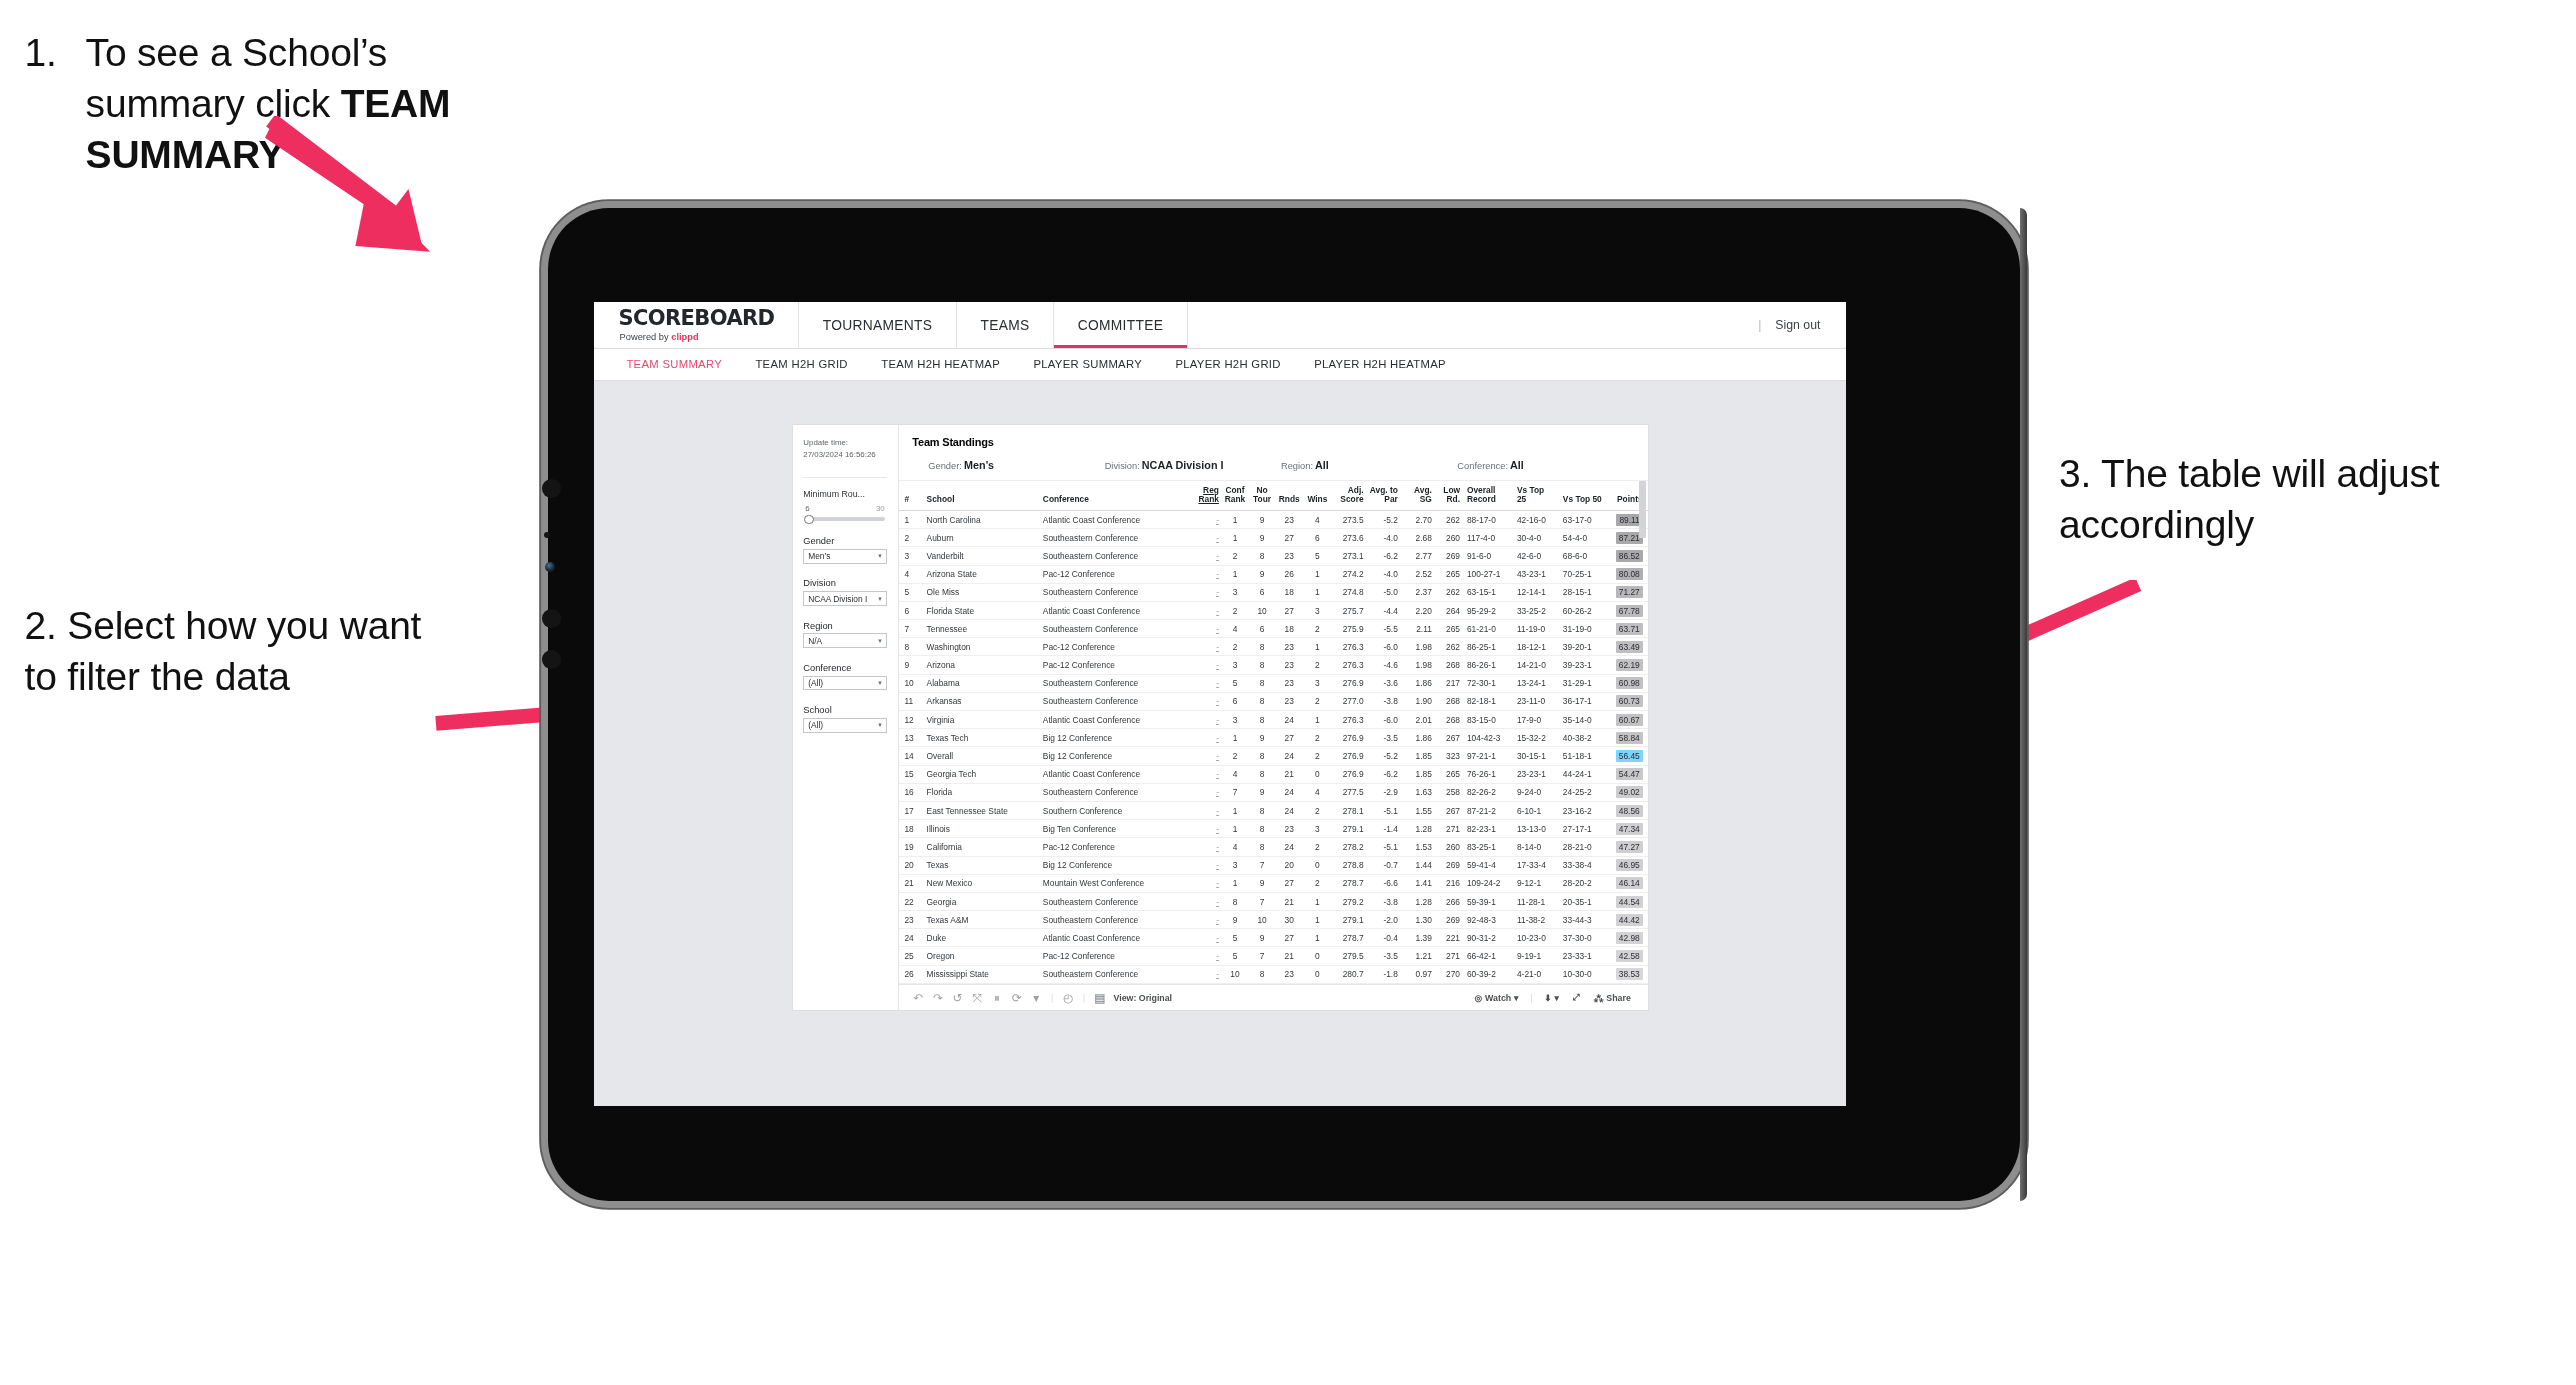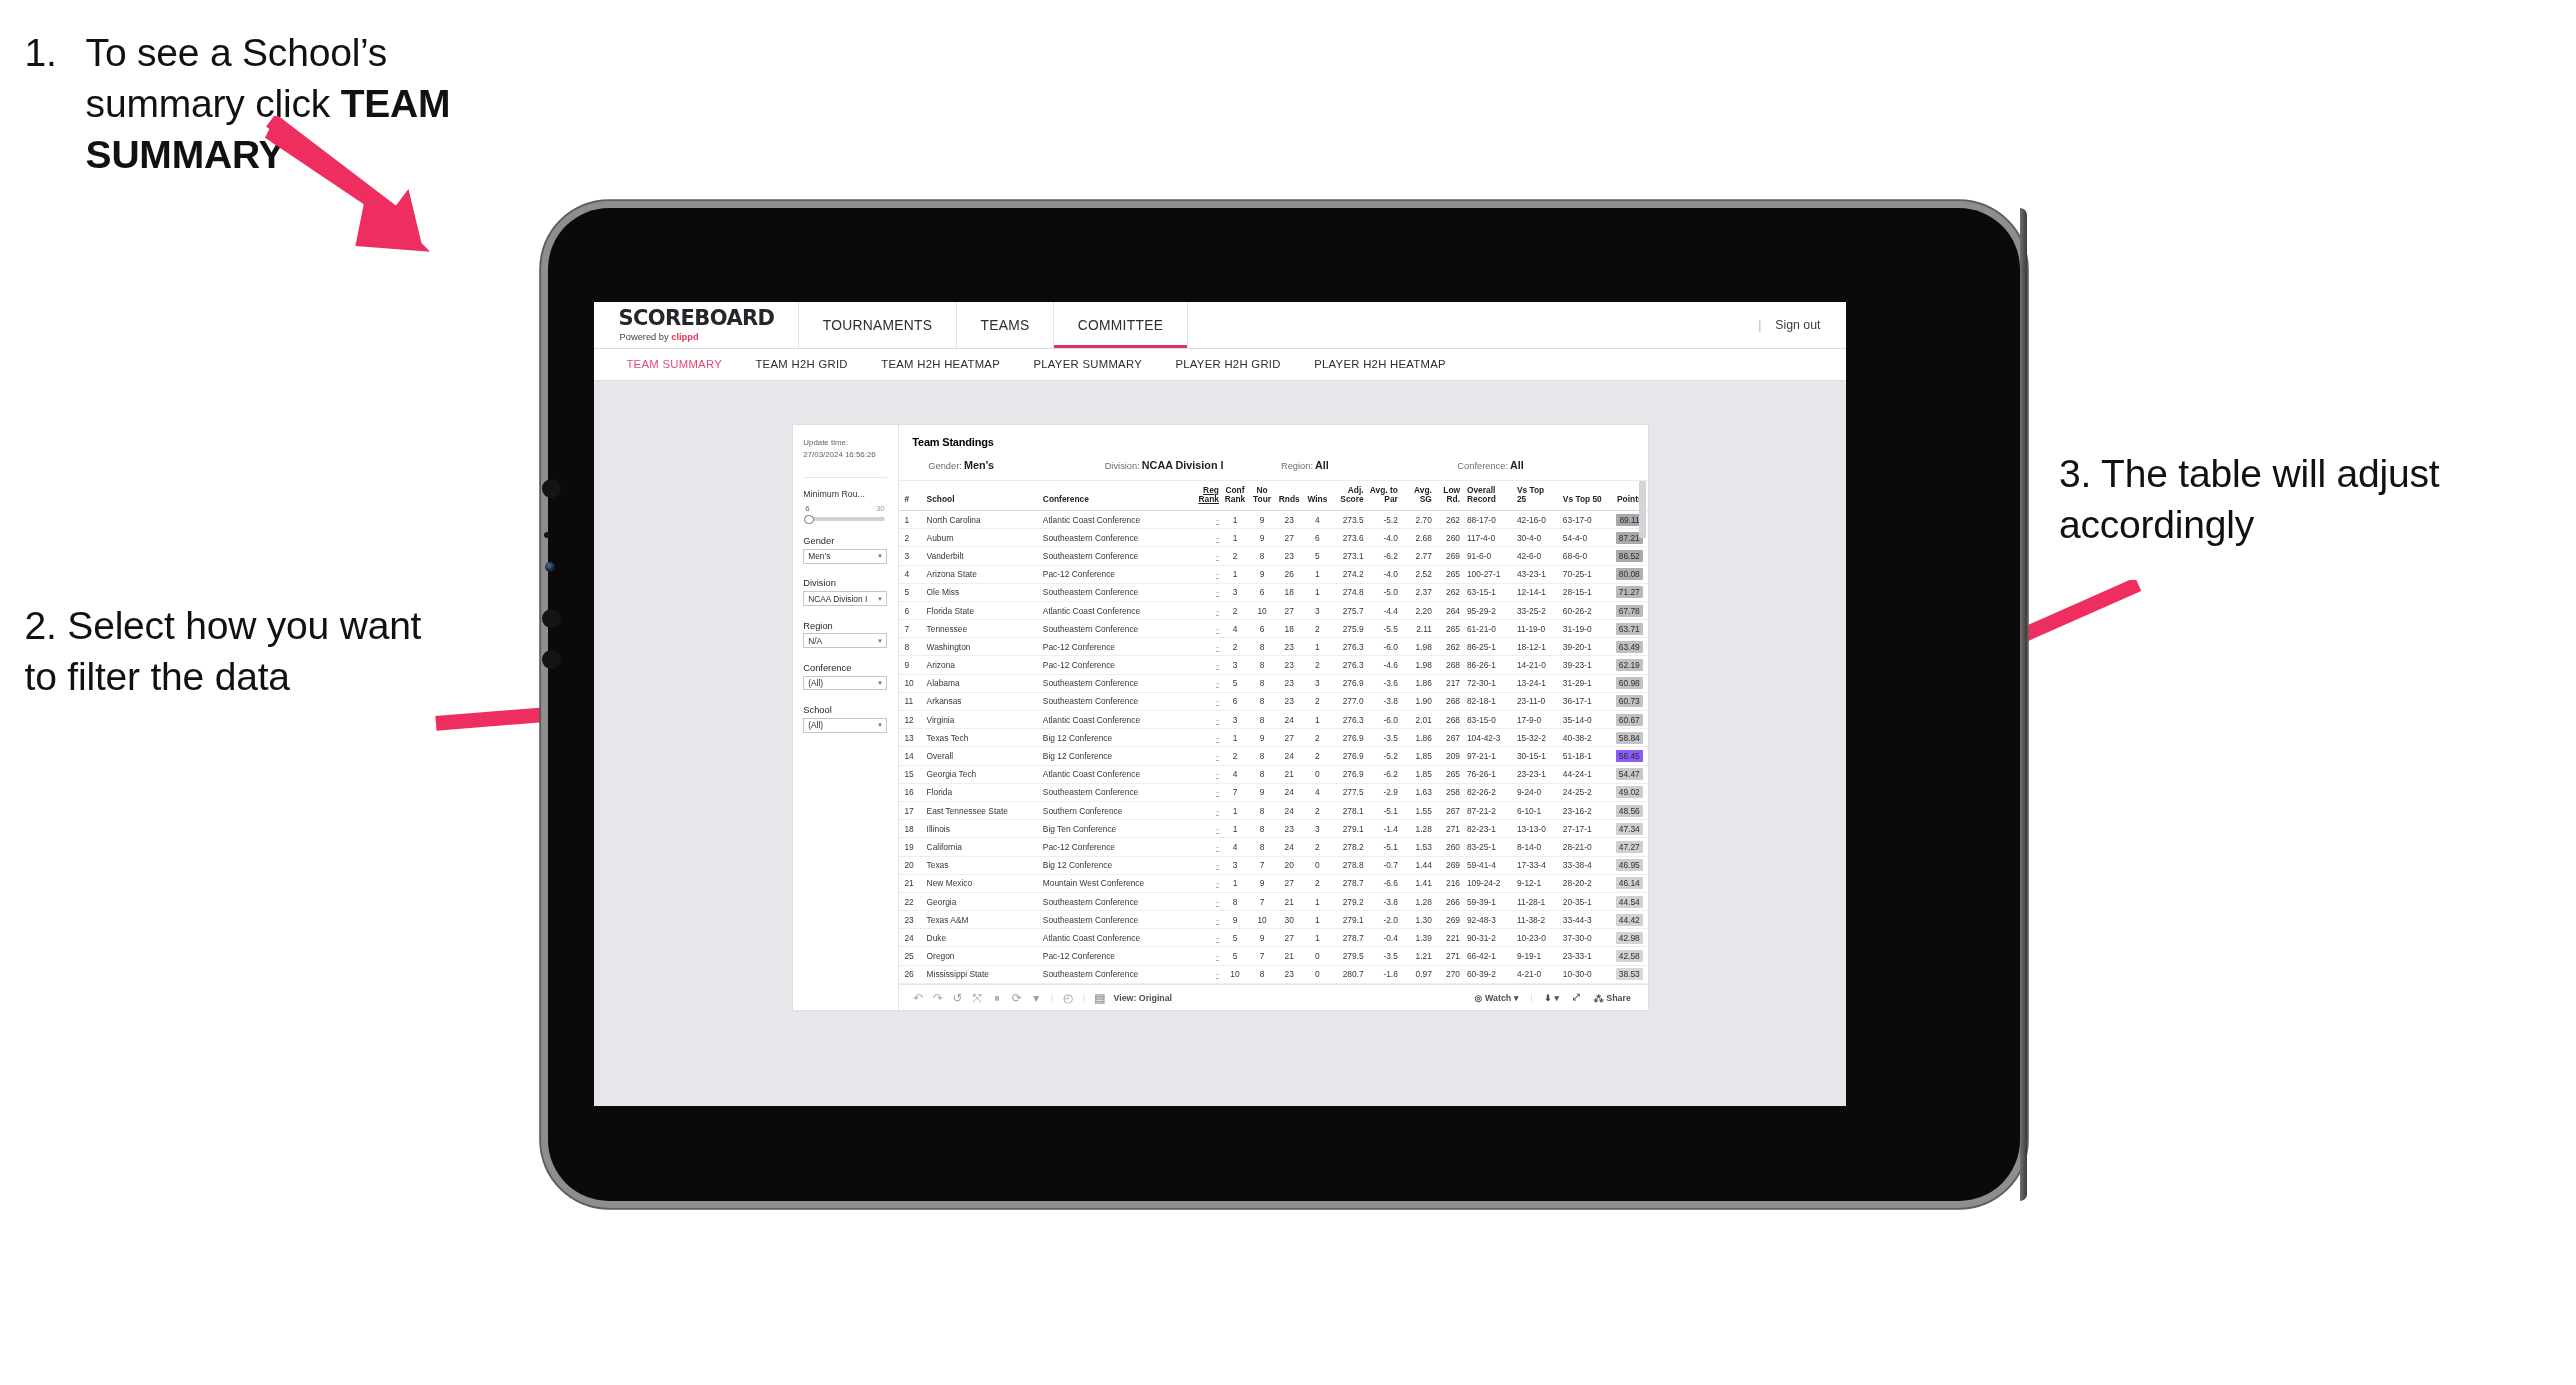--- a/index.html
+++ b/index.html
@@ -521,25 +521,25 @@
                       <td class="c-school">Overall</td>
                       <td class="c-conf">Big 12 Conference</td>
                       <td class="c-rr">-</td>
                       <td class="c-cr">2</td>
                       <td class="c-nt">8</td>
                       <td class="c-rn">24</td>
                       <td class="c-wn">2</td>
                       <td class="c-as">276.9</td>
                       <td class="c-ap">-5.2</td>
                       <td class="c-sg">1.85</td>
-                      <td class="c-lr">209</td>
+                      <td class="c-lr">323</td>
                       <td class="c-or">97-21-1</td>
                       <td class="c-t25">30-15-1</td>
                       <td class="c-t50">51-18-1</td>
-                      <td class="c-pts"><span style="background: #8b5cf6;">56.45</span></td>
+                      <td class="c-pts"><span style="background: #7dd3fc;">56.45</span></td>
                     </tr>
                     <tr>
                       <td class="c-num">15</td>
                       <td class="c-school">Georgia Tech</td>
                       <td class="c-conf">Atlantic Coast Conference</td>
                       <td class="c-rr">-</td>
                       <td class="c-cr">4</td>
                       <td class="c-nt">8</td>
                       <td class="c-rn">21</td>
                       <td class="c-wn">0</td>

